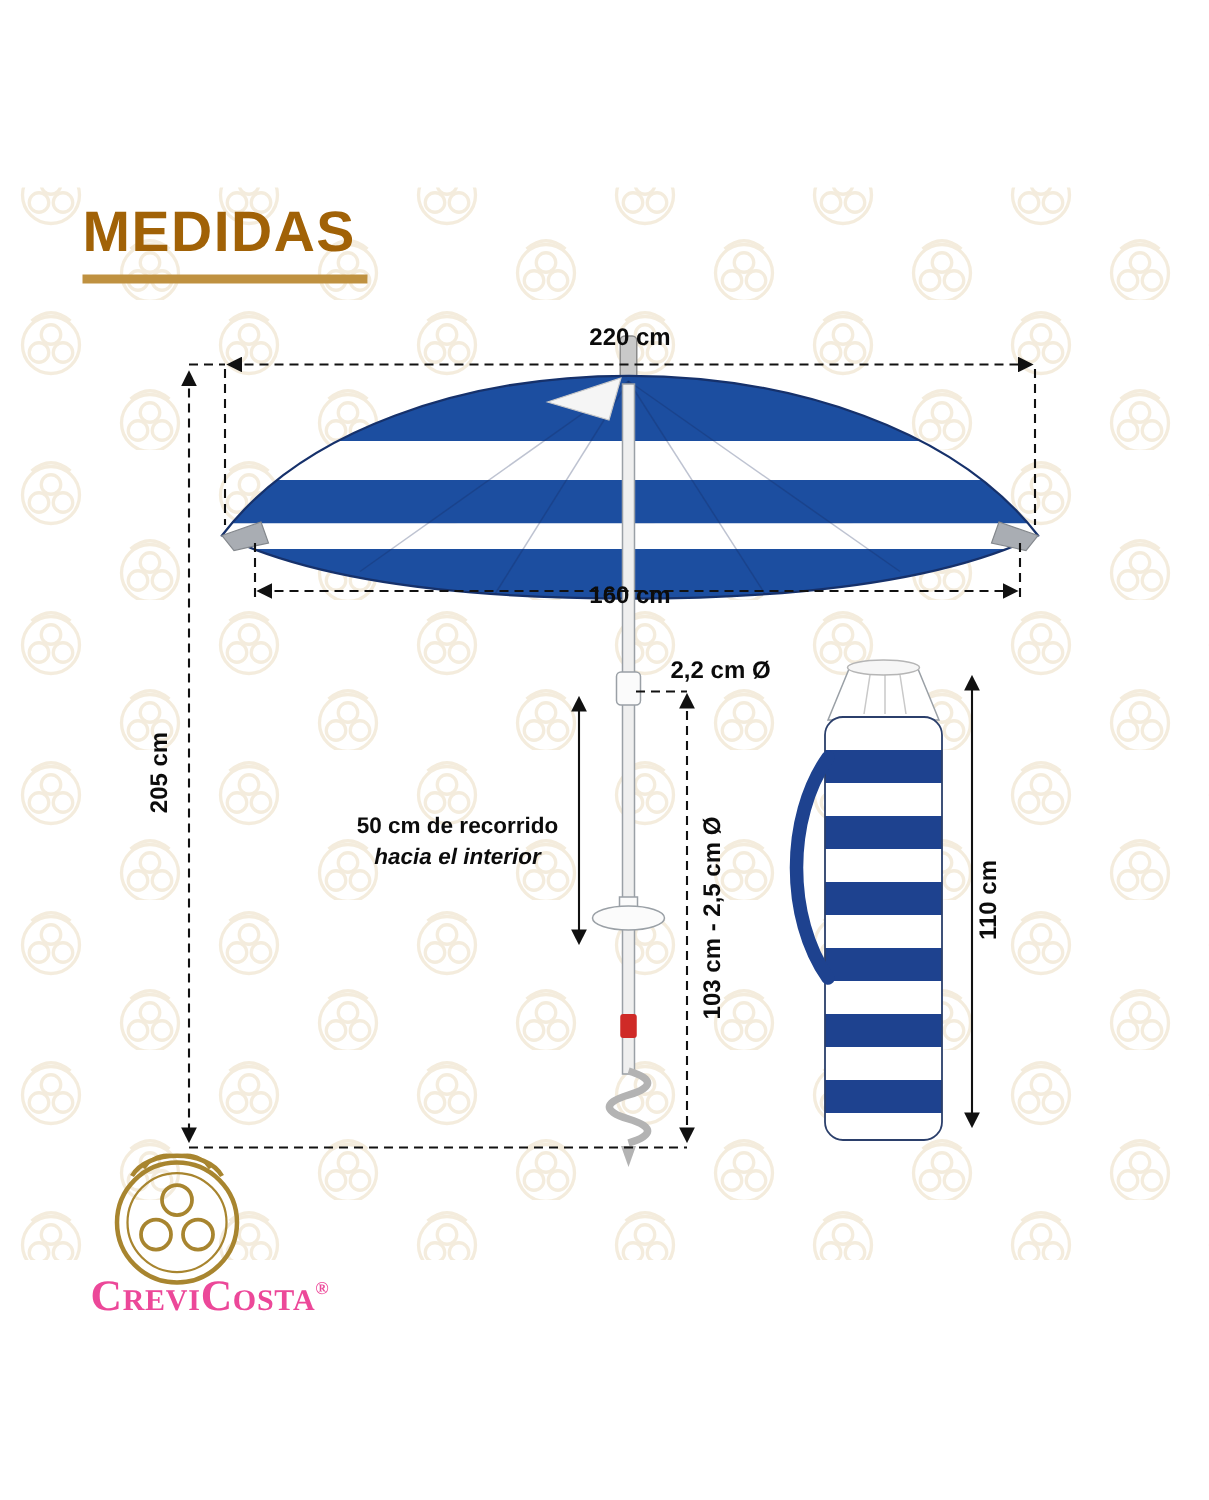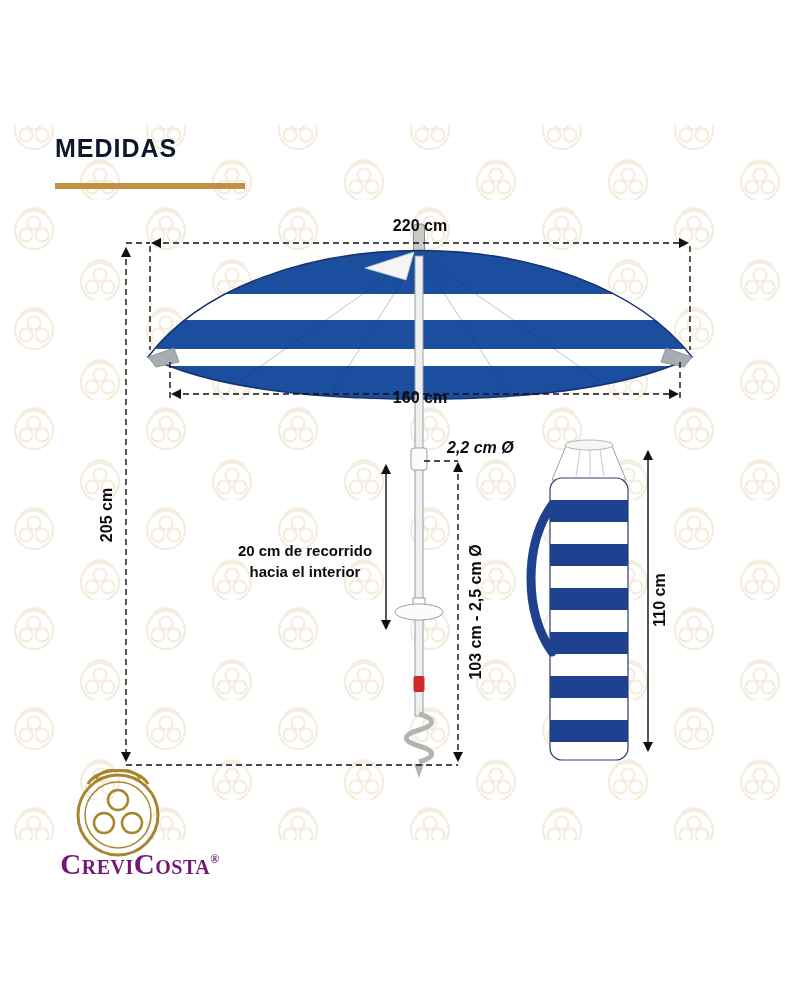--- a/index.html
+++ b/index.html
@@ -1,31 +1,31 @@
 <!DOCTYPE html>
 <html><head>
 <meta charset="utf-8">
 <style>
   html,body{margin:0;padding:0;background:#fff;}
   .page{position:relative;width:806px;height:1000px;background:#ffffff;overflow:hidden;
         font-family:"Liberation Sans",sans-serif;color:#0c0c0c;}
   svg.scene{position:absolute;left:0;top:0;width:806px;height:1000px;}
 
   
-  .title{position:absolute;left:55px;top:134px;font-size:25px;font-weight:800;
-         letter-spacing:1px;color:#0f172a;}
+  .title{position:absolute;left:55px;top:134px;font-size:38px;font-weight:800;
+         letter-spacing:1px;color:#a16207;}
   .title-bar{position:absolute;left:55px;top:183px;width:190px;height:6px;background:#bf9140;}
   .lbl{position:absolute;font-weight:bold;font-size:16px;color:#0c0c0c;line-height:20px;white-space:nowrap;}
   .center{text-align:center;}
   .rot{transform:rotate(-90deg);}
   .travel{position:absolute;left:225px;top:540px;width:160px;text-align:center;
           font-weight:bold;font-size:15px;line-height:21px;}
   .brand{position:absolute;left:40px;top:848px;width:200px;text-align:center;
          font-family:"Liberation Serif",serif;font-weight:bold;font-size:29px;
-         font-variant:small-caps;letter-spacing:.5px;color:#701a75;}
+         font-variant:small-caps;letter-spacing:.5px;color:#ec4899;}
   .brand sup{font-size:12px;font-variant:normal;vertical-align:super;}
 
   
   .blue{fill:#1c4ea0;}
   .whiteband{fill:#ffffff;}
   .outline{fill:none;stroke:#16316b;stroke-width:1.5;}
   .metal{fill:#c9c9c9;stroke:#8a8a8a;stroke-width:1;}
   .pole{fill:#efefef;stroke:#9aa0a6;stroke-width:1;}
   .fitting{fill:#fbfbfb;stroke:#9aa0a6;stroke-width:1;}
   .cap{fill:#a9adb3;stroke:#83878c;stroke-width:.8;}
@@ -163,25 +163,25 @@
 
   <div class="title">MEDIDAS</div>
   <div class="title-bar"></div>
 
   <div class="lbl center" style="left:368px;top:216px;width:104px;">220 cm</div>
 
   <div class="lbl center" style="left:368px;top:388px;width:104px;">160 cm</div>
 
   <div class="lbl center rot" style="left:67px;top:505px;width:80px;">205 cm</div>
 
-  <div class="lbl" style="left:447px;top:438px;font-style:italic;">2,2 cm Ø</div>
+  <div class="lbl" style="left:447px;top:438px;">2,2 cm Ø</div>
 
   <div class="travel">
-    <span style="display:block;">20 cm de recorrido</span>
-    <span style="display:block;">hacia el interior</span>
+    <span style="display:block;">50 cm de recorrido</span>
+    <span style="display:block;font-style:italic;">hacia el interior</span>
   </div>
 
   <div class="lbl center rot" style="left:376px;top:602px;width:200px;">103 cm - 2,5 cm Ø</div>
 
   <div class="lbl center rot" style="left:620px;top:590px;width:80px;">110 cm</div>
 
   <div class="brand">
     <span>CreviCosta</span><sup>®</sup>
   </div>
 

